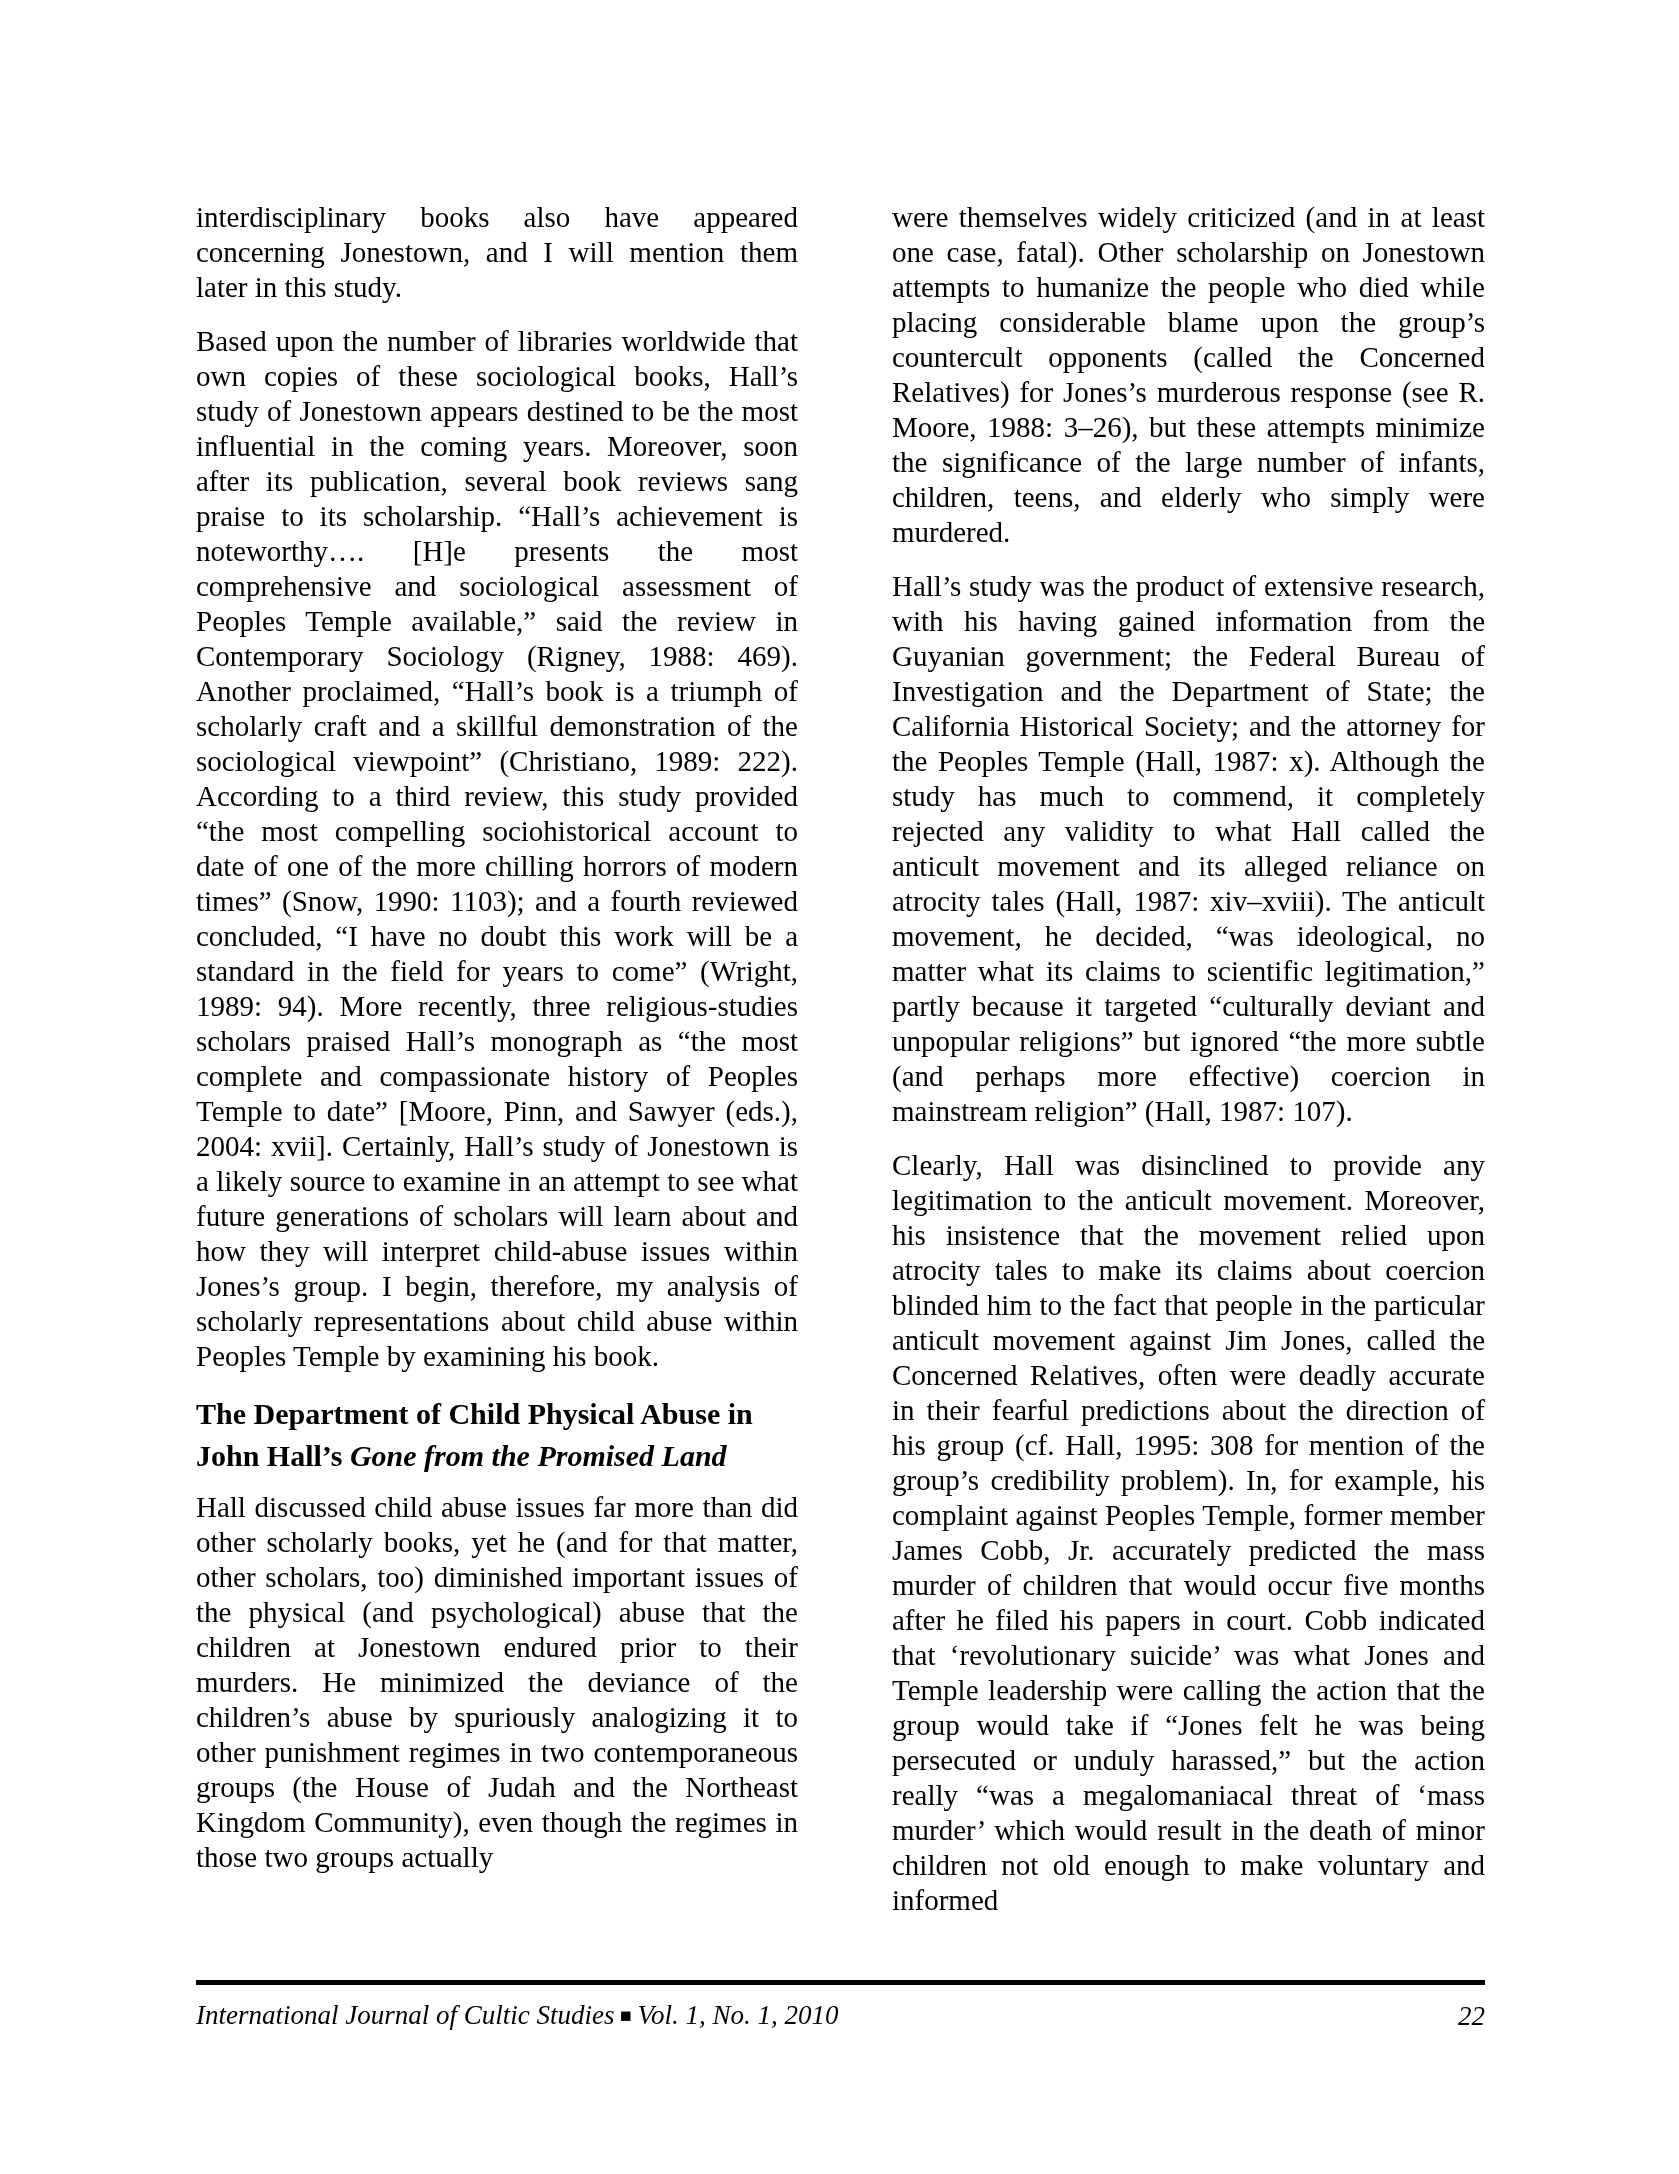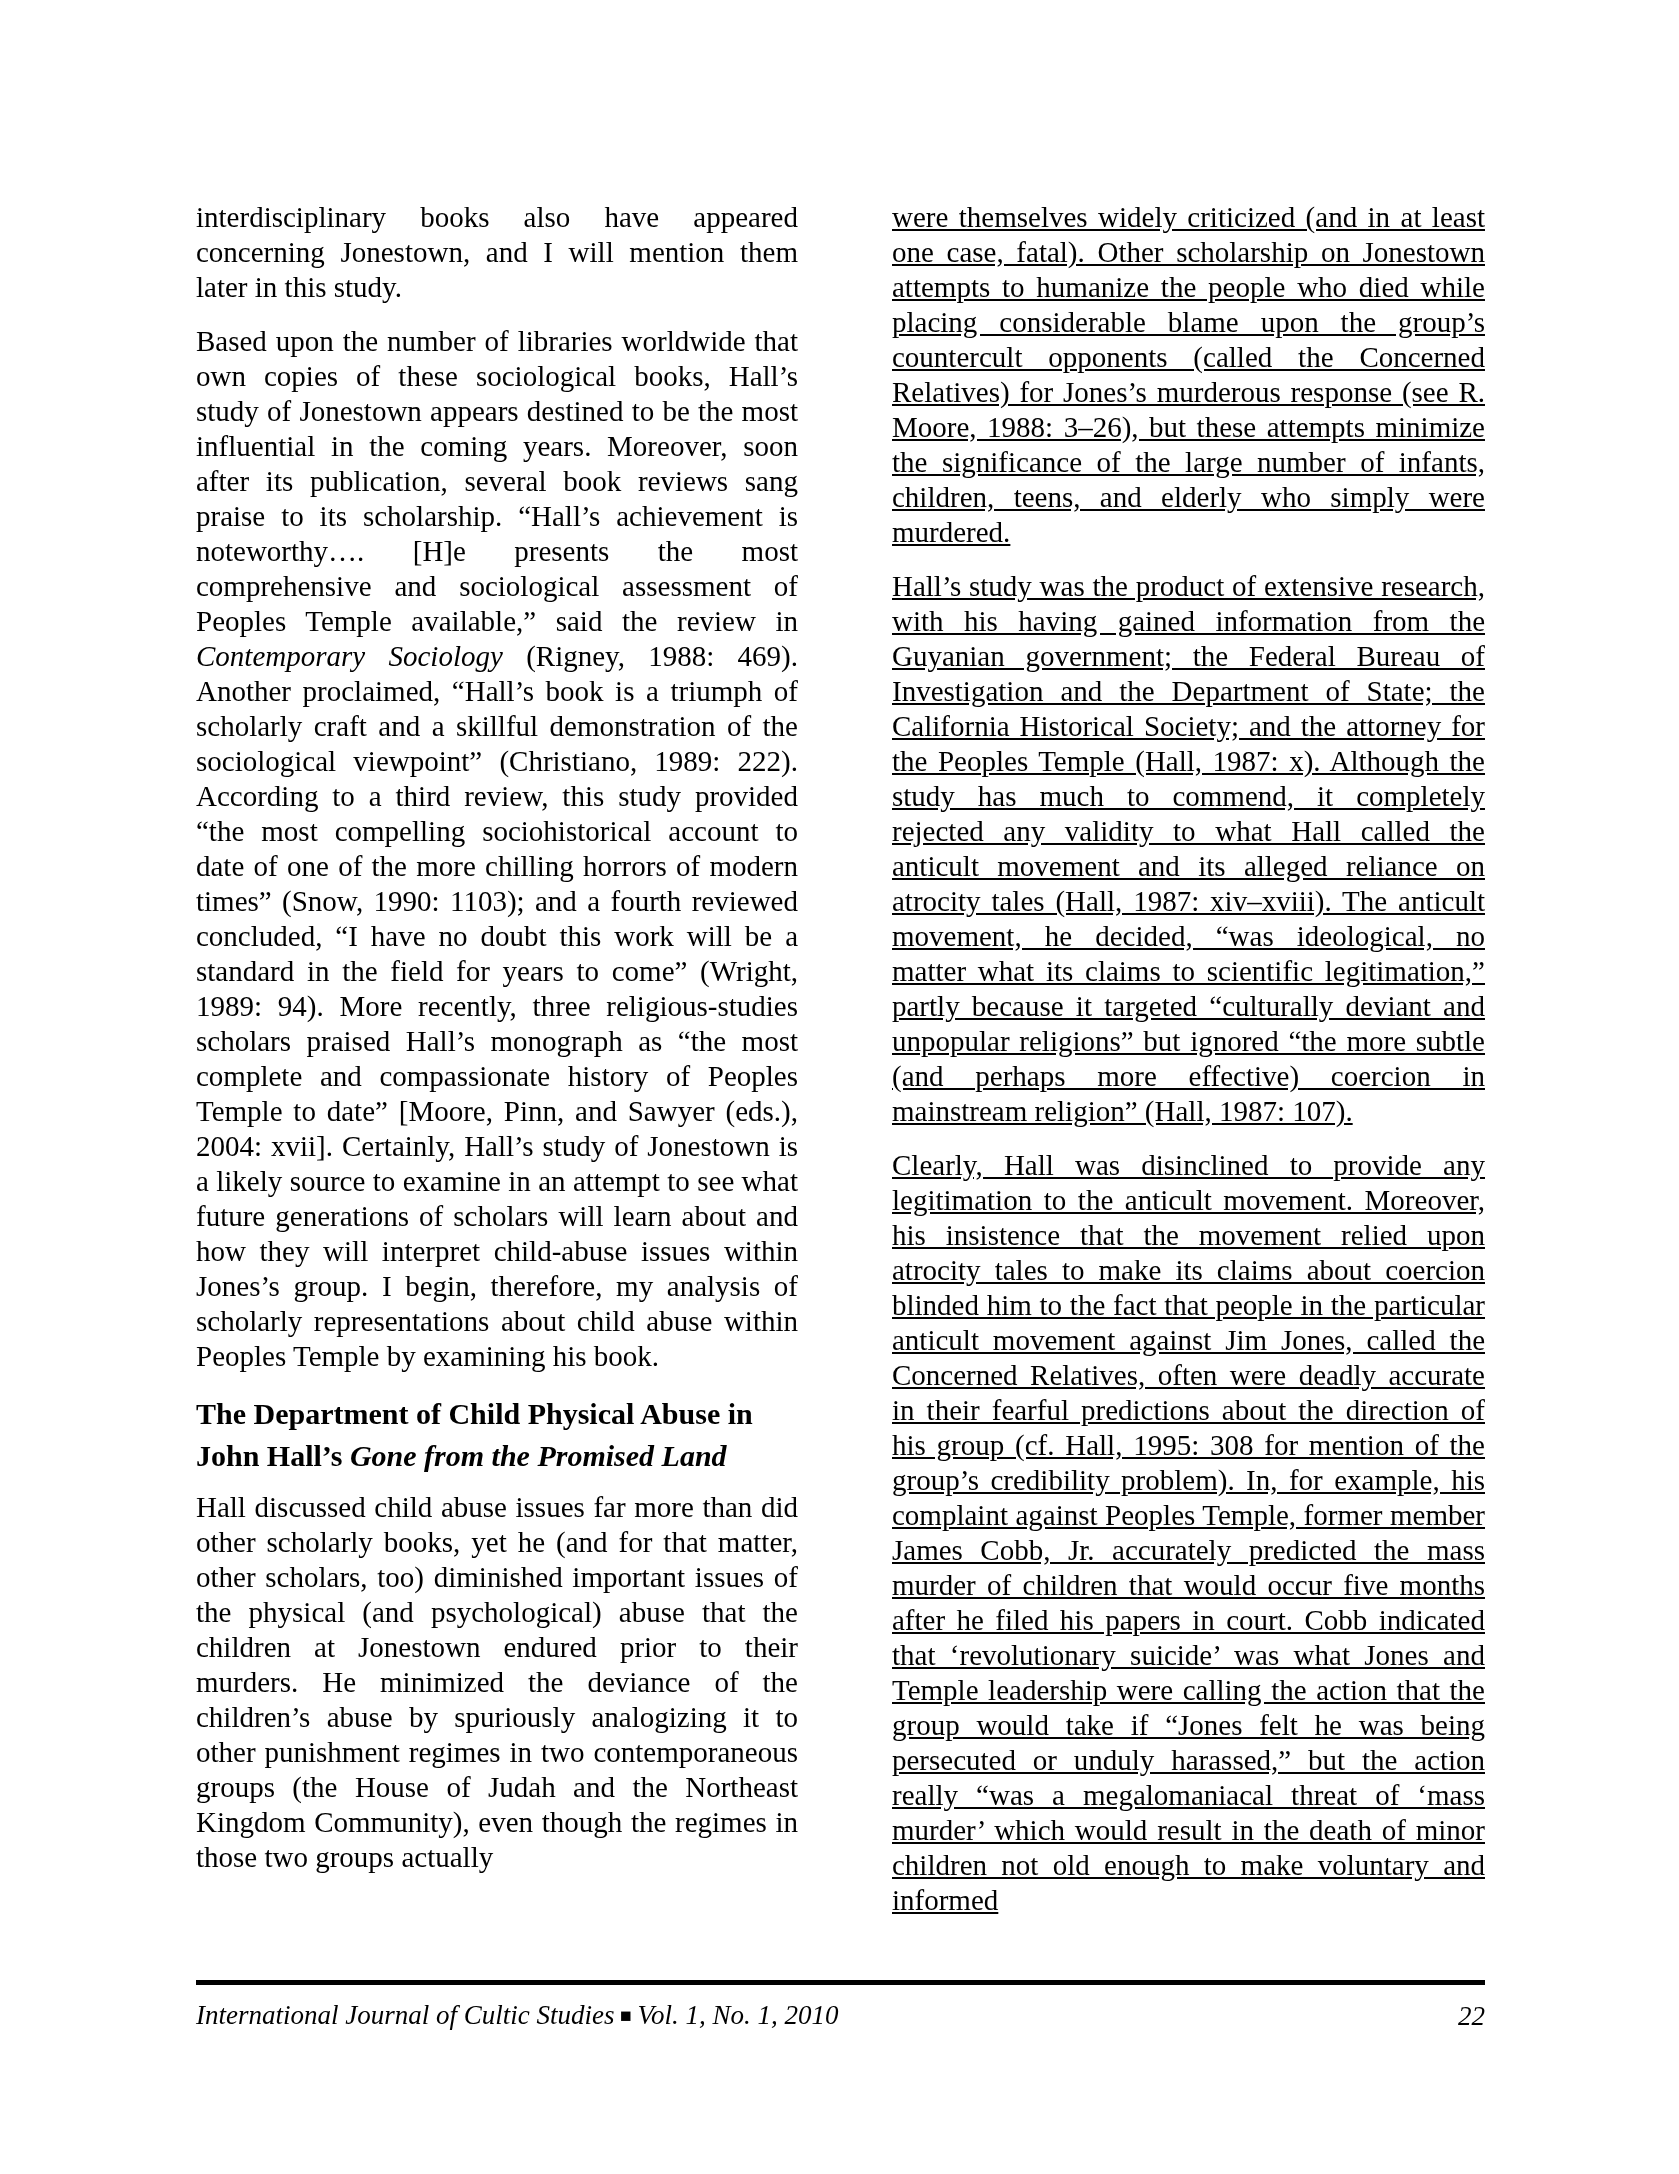--- a/index.html
+++ b/index.html
@@ -26,24 +26,24 @@
     width: 1289px;
     display: flex;
   }
   .column {
     font-size: 29px;
     line-height: 35px;
     text-align: justify;
     hyphens: none;
   }
   .column.left  { width: 602px; margin-right: 94px; }
-  .column.right { width: 593px; text-decoration: underline; }
+  .column.right { width: 593px; }
   .column p { margin: 0 0 19px 0; }
   .column p:last-child { margin-bottom: 0; }
-  .italic { font-style: italic; }
+  .italic { }
   h2.section-heading {
     font-size: 30px;
     line-height: 42px;
     font-weight: bold;
     text-align: left;
     margin: 9.4px 0 13px 0;
   }
   h2.section-heading .book-title { font-style: italic; }
   .footer {
     position: absolute;

